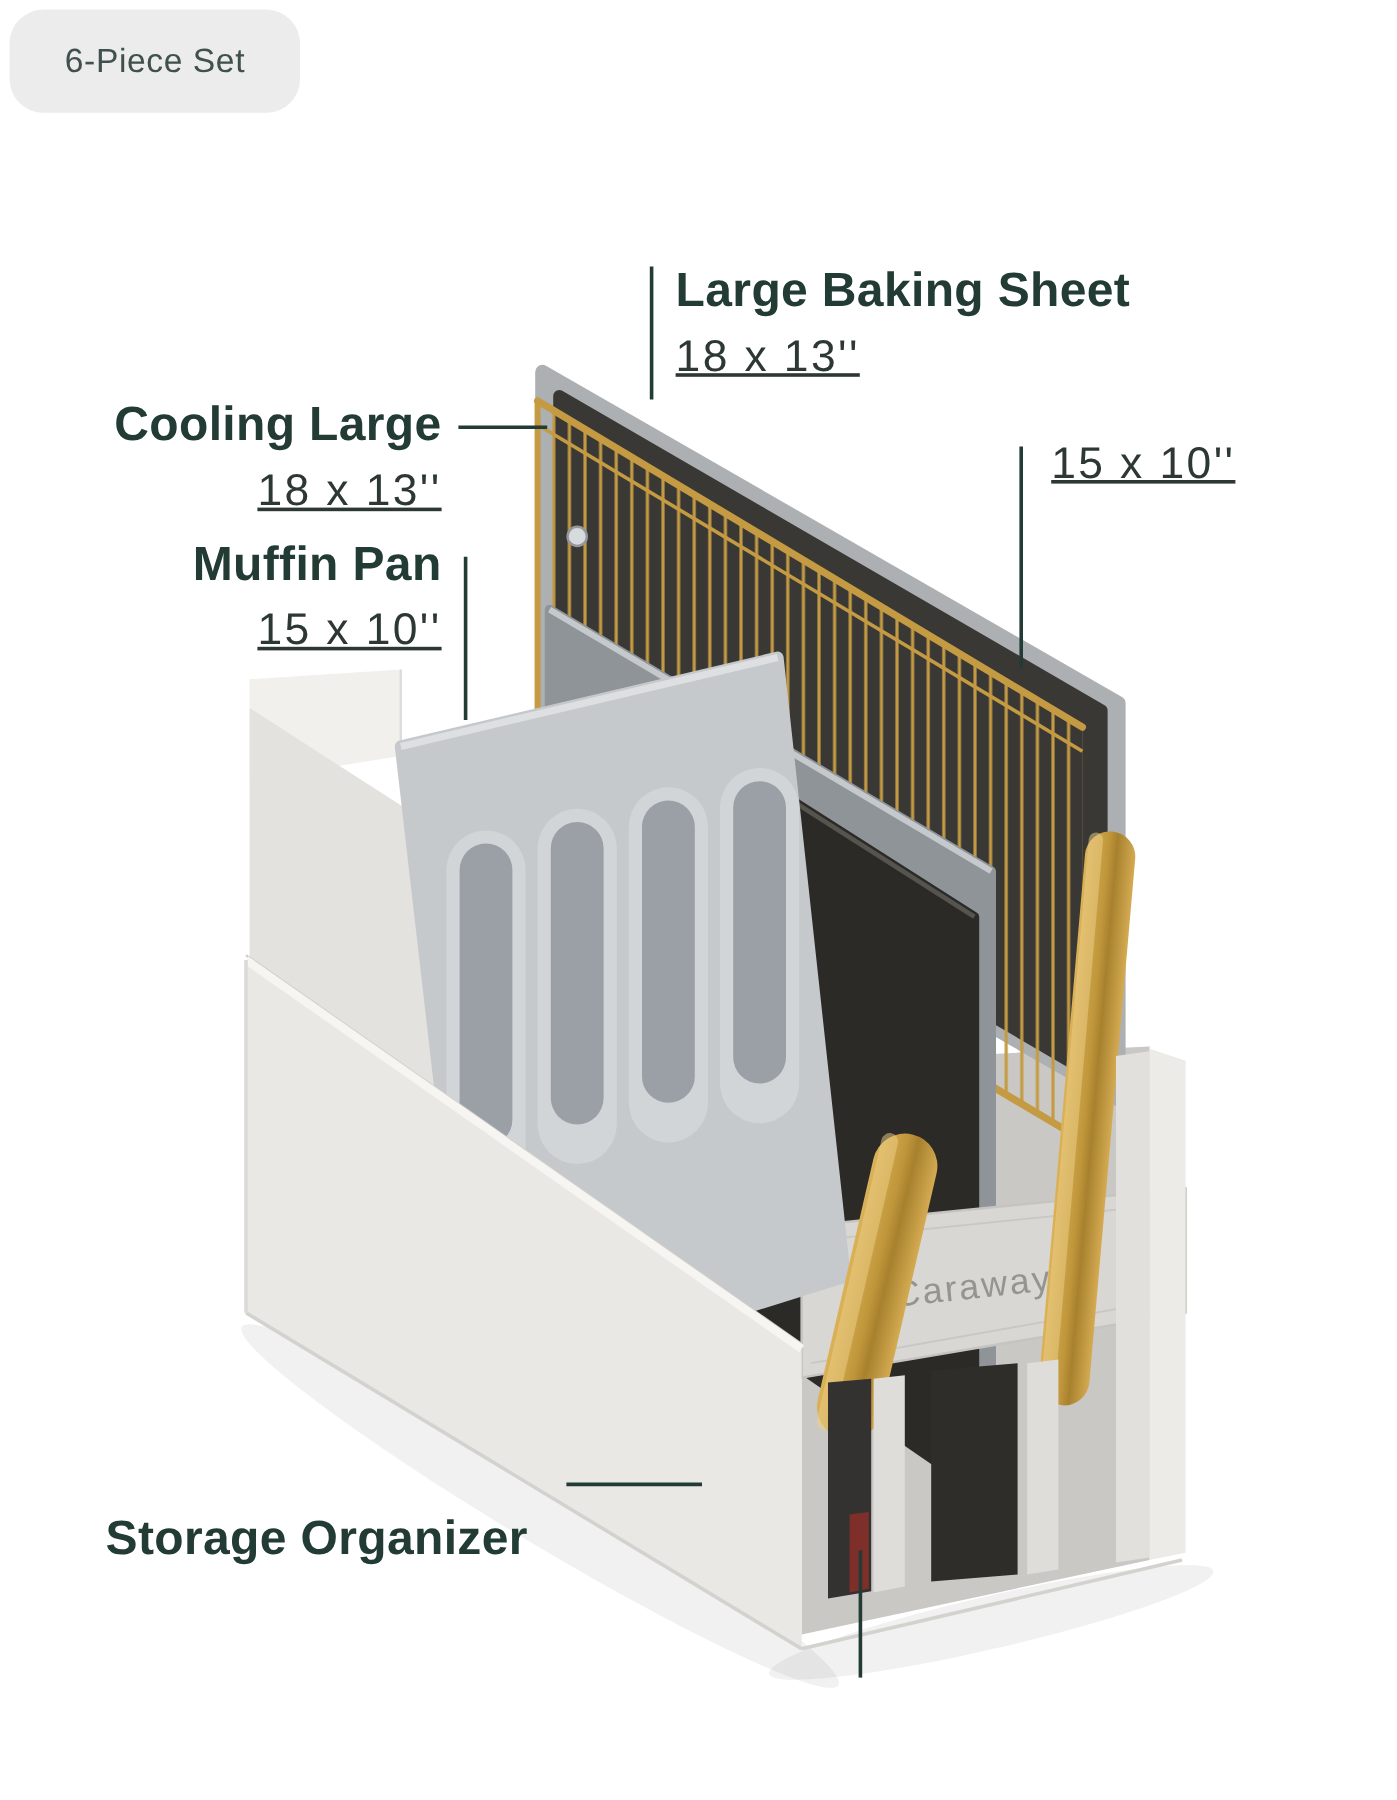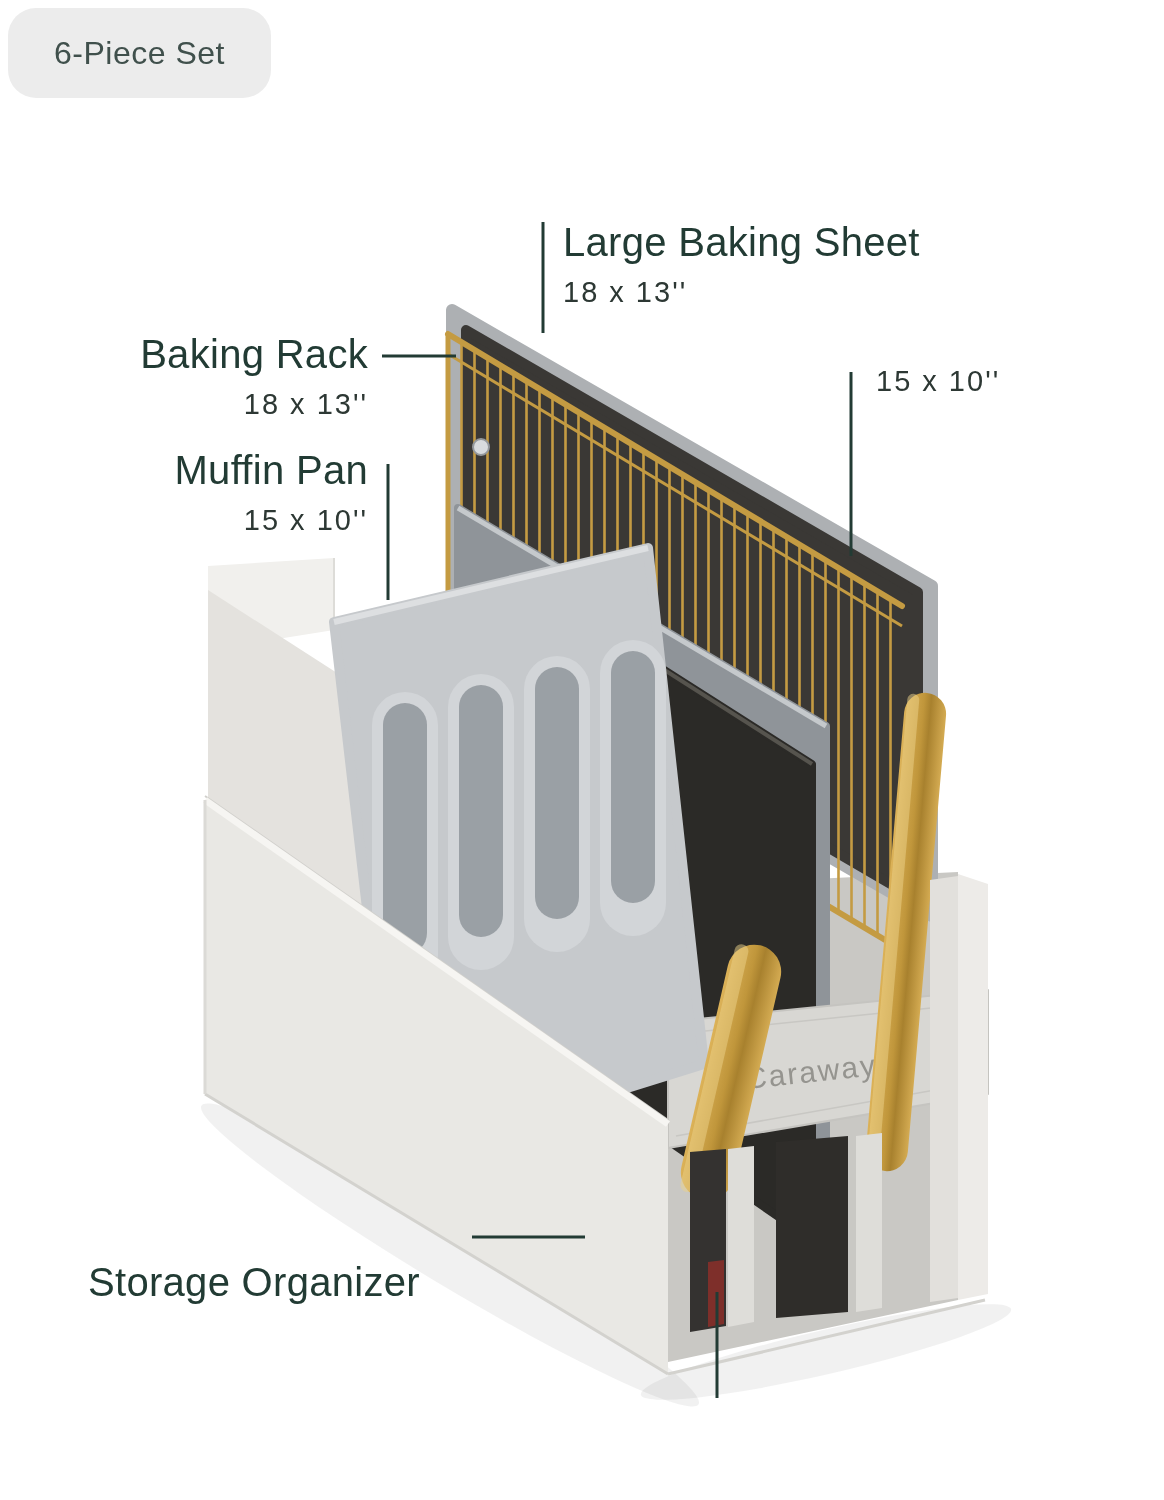--- a/index.html
+++ b/index.html
@@ -1,23 +1,23 @@
 <!DOCTYPE html>
 <html><head>
 <meta charset="utf-8">
 <style>
   html,body{margin:0;padding:0;background:#ffffff;}
   #page{position:relative;width:1164px;height:1500px;background:#ffffff;overflow:hidden;
         font-family:"Liberation Sans",sans-serif;}
   #art{position:absolute;left:0;top:0;width:1164px;height:1500px;}
   .badge{position:absolute;left:8px;top:8px;background:#ececec;color:#40504c;
-         font-size:32px;line-height:1;padding:29px 46px;border-radius:28px;letter-spacing:.5px;text-align:right;}
+         font-size:28px;line-height:1;padding:29px 46px;border-radius:28px;letter-spacing:.5px;text-align:right;}
   .callout{position:absolute;}
-  .label-title{font-weight:normal;font-size:40px;color:#223b34;letter-spacing:.3px;line-height:1.32;white-space:pre-wrap;}
-  .label-size{font-size:29px;color:#2d3834;letter-spacing:2px;margin-top:7px;white-space:pre-wrap;}
+  .label-title{font-weight:bold;font-size:40px;color:#223b34;letter-spacing:.3px;line-height:1.32;white-space:pre-wrap;}
+  .label-size{font-size:37px;color:#2d3834;letter-spacing:2px;margin-top:7px;white-space:pre-wrap;text-decoration:underline;}
   .align-right{text-align:right;}
   #cl-large{left:563px;top:216px;}
   #cl-rack{left:90px;top:328px;width:278px;}
   #cl-muffin{left:128px;top:444px;width:240px;}
   #cl-medium{left:876px;top:358px;}
   #cl-storage{left:88px;top:1212px;margin-top:44px;}
   #cl-rect{left:712px;top:1396px;}
 </style>
 </head>
 <body>
@@ -143,21 +143,21 @@
   <div class="badge">
     <span>6-Piece Set</span>
   </div>
 
   <div id="cl-large" class="callout">
     <div class="label-title">Large Baking Sheet</div>
     <div class="label-size">18 x 13''</div>
   </div>
 
   <div id="cl-rack" class="callout align-right">
-    <div class="label-title">Baking Rack</div>
+    <div class="label-title">Cooling Large</div>
     <div class="label-size">18 x 13''</div>
   </div>
 
   <div id="cl-muffin" class="callout align-right">
     <div class="label-title">Muffin Pan</div>
     <div class="label-size">15 x 10''</div>
   </div>
 
   <div id="cl-medium" class="callout">
     <div class="label-size">15 x 10''</div>

